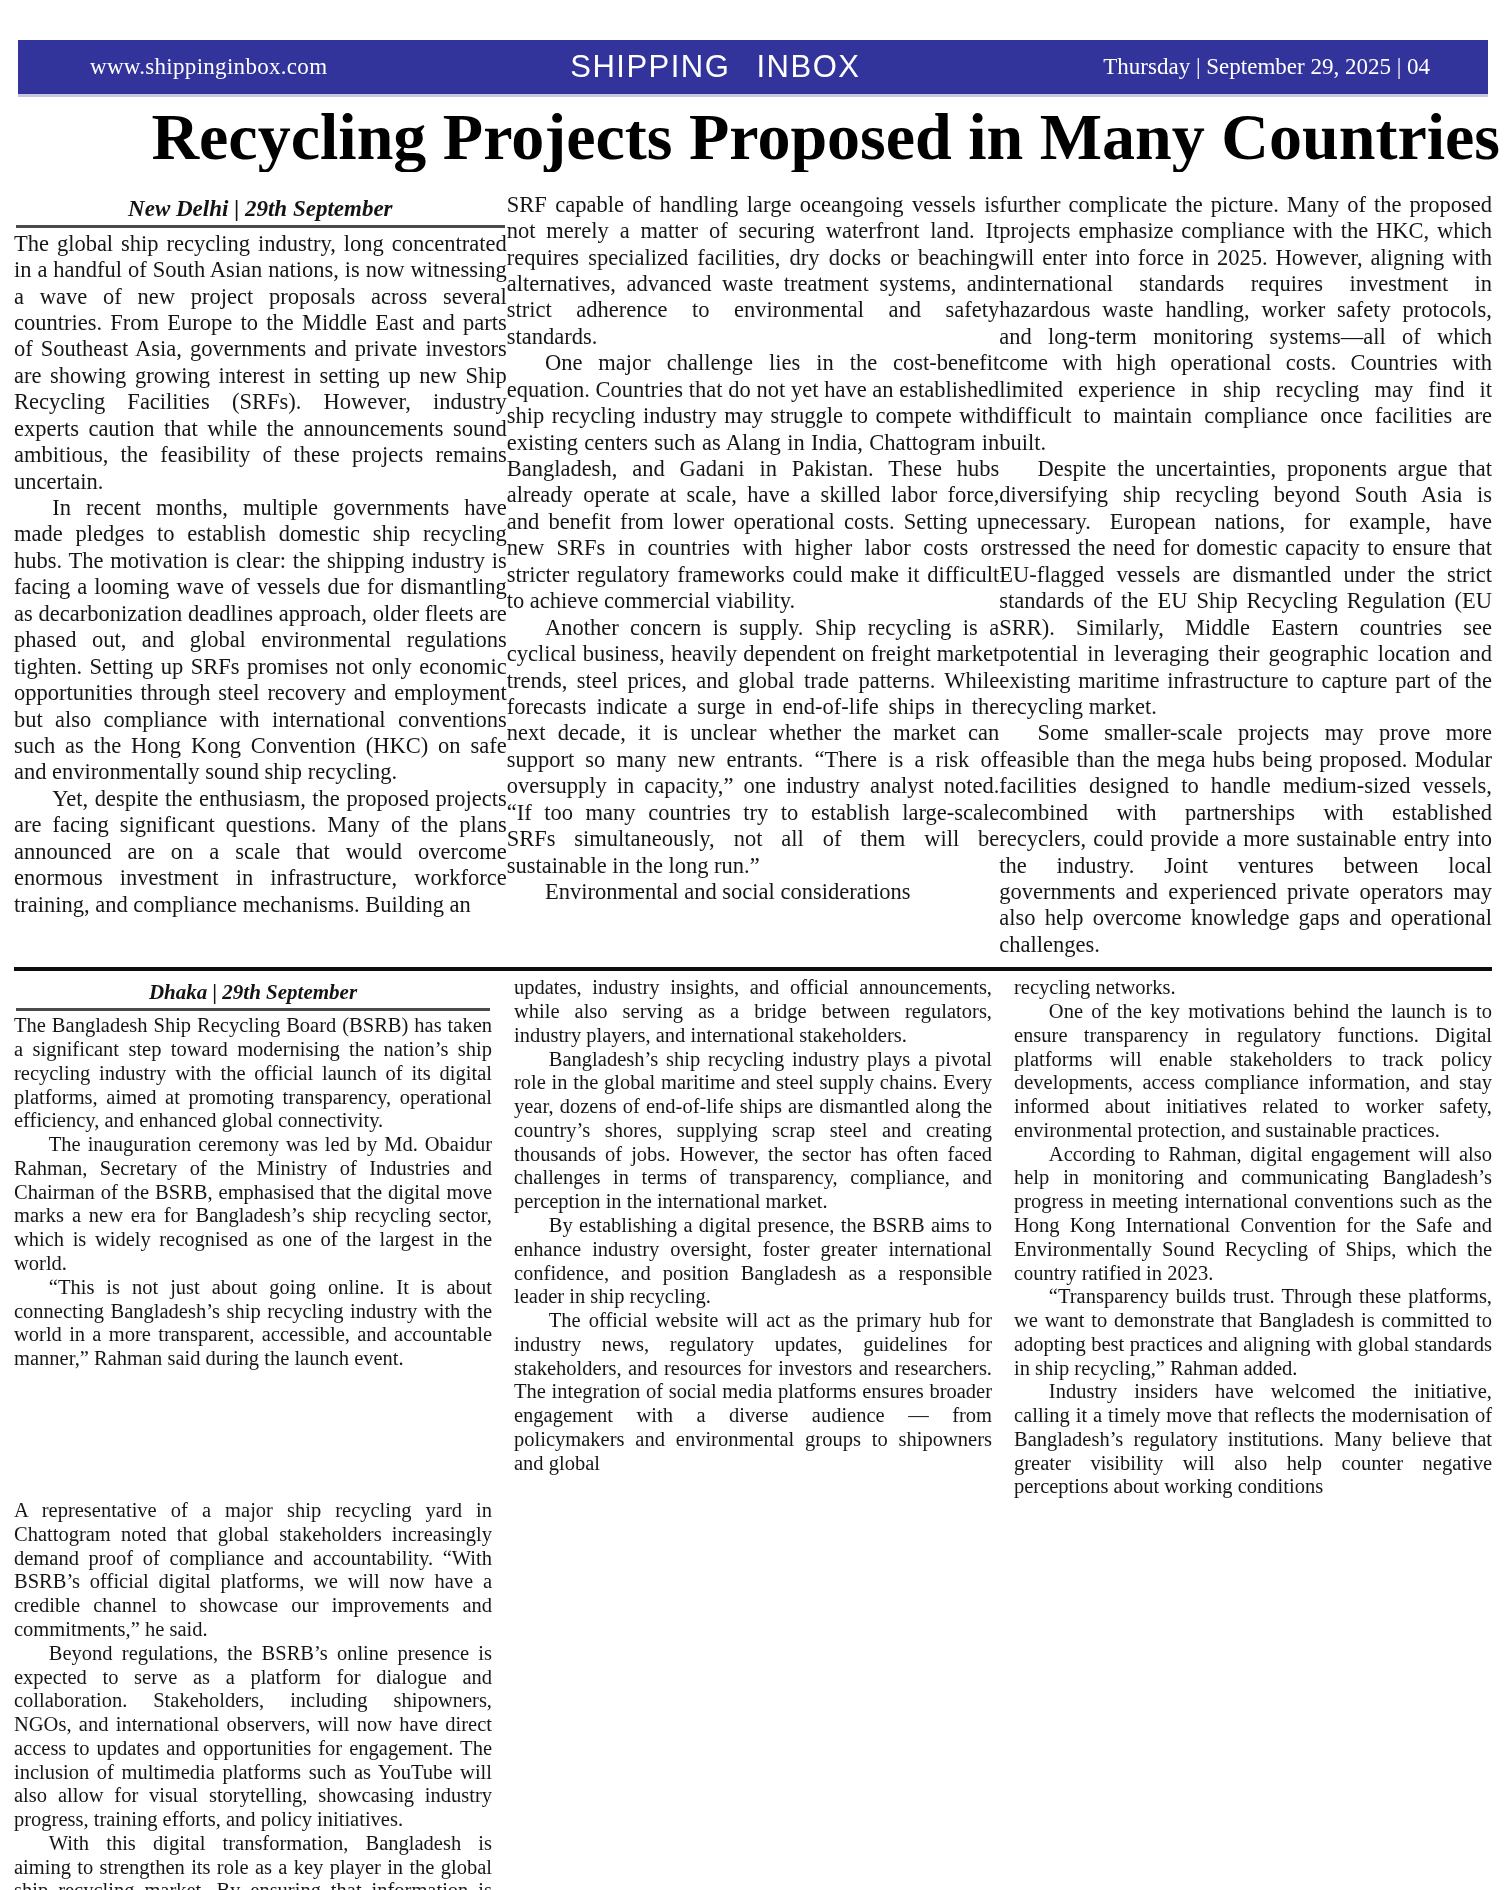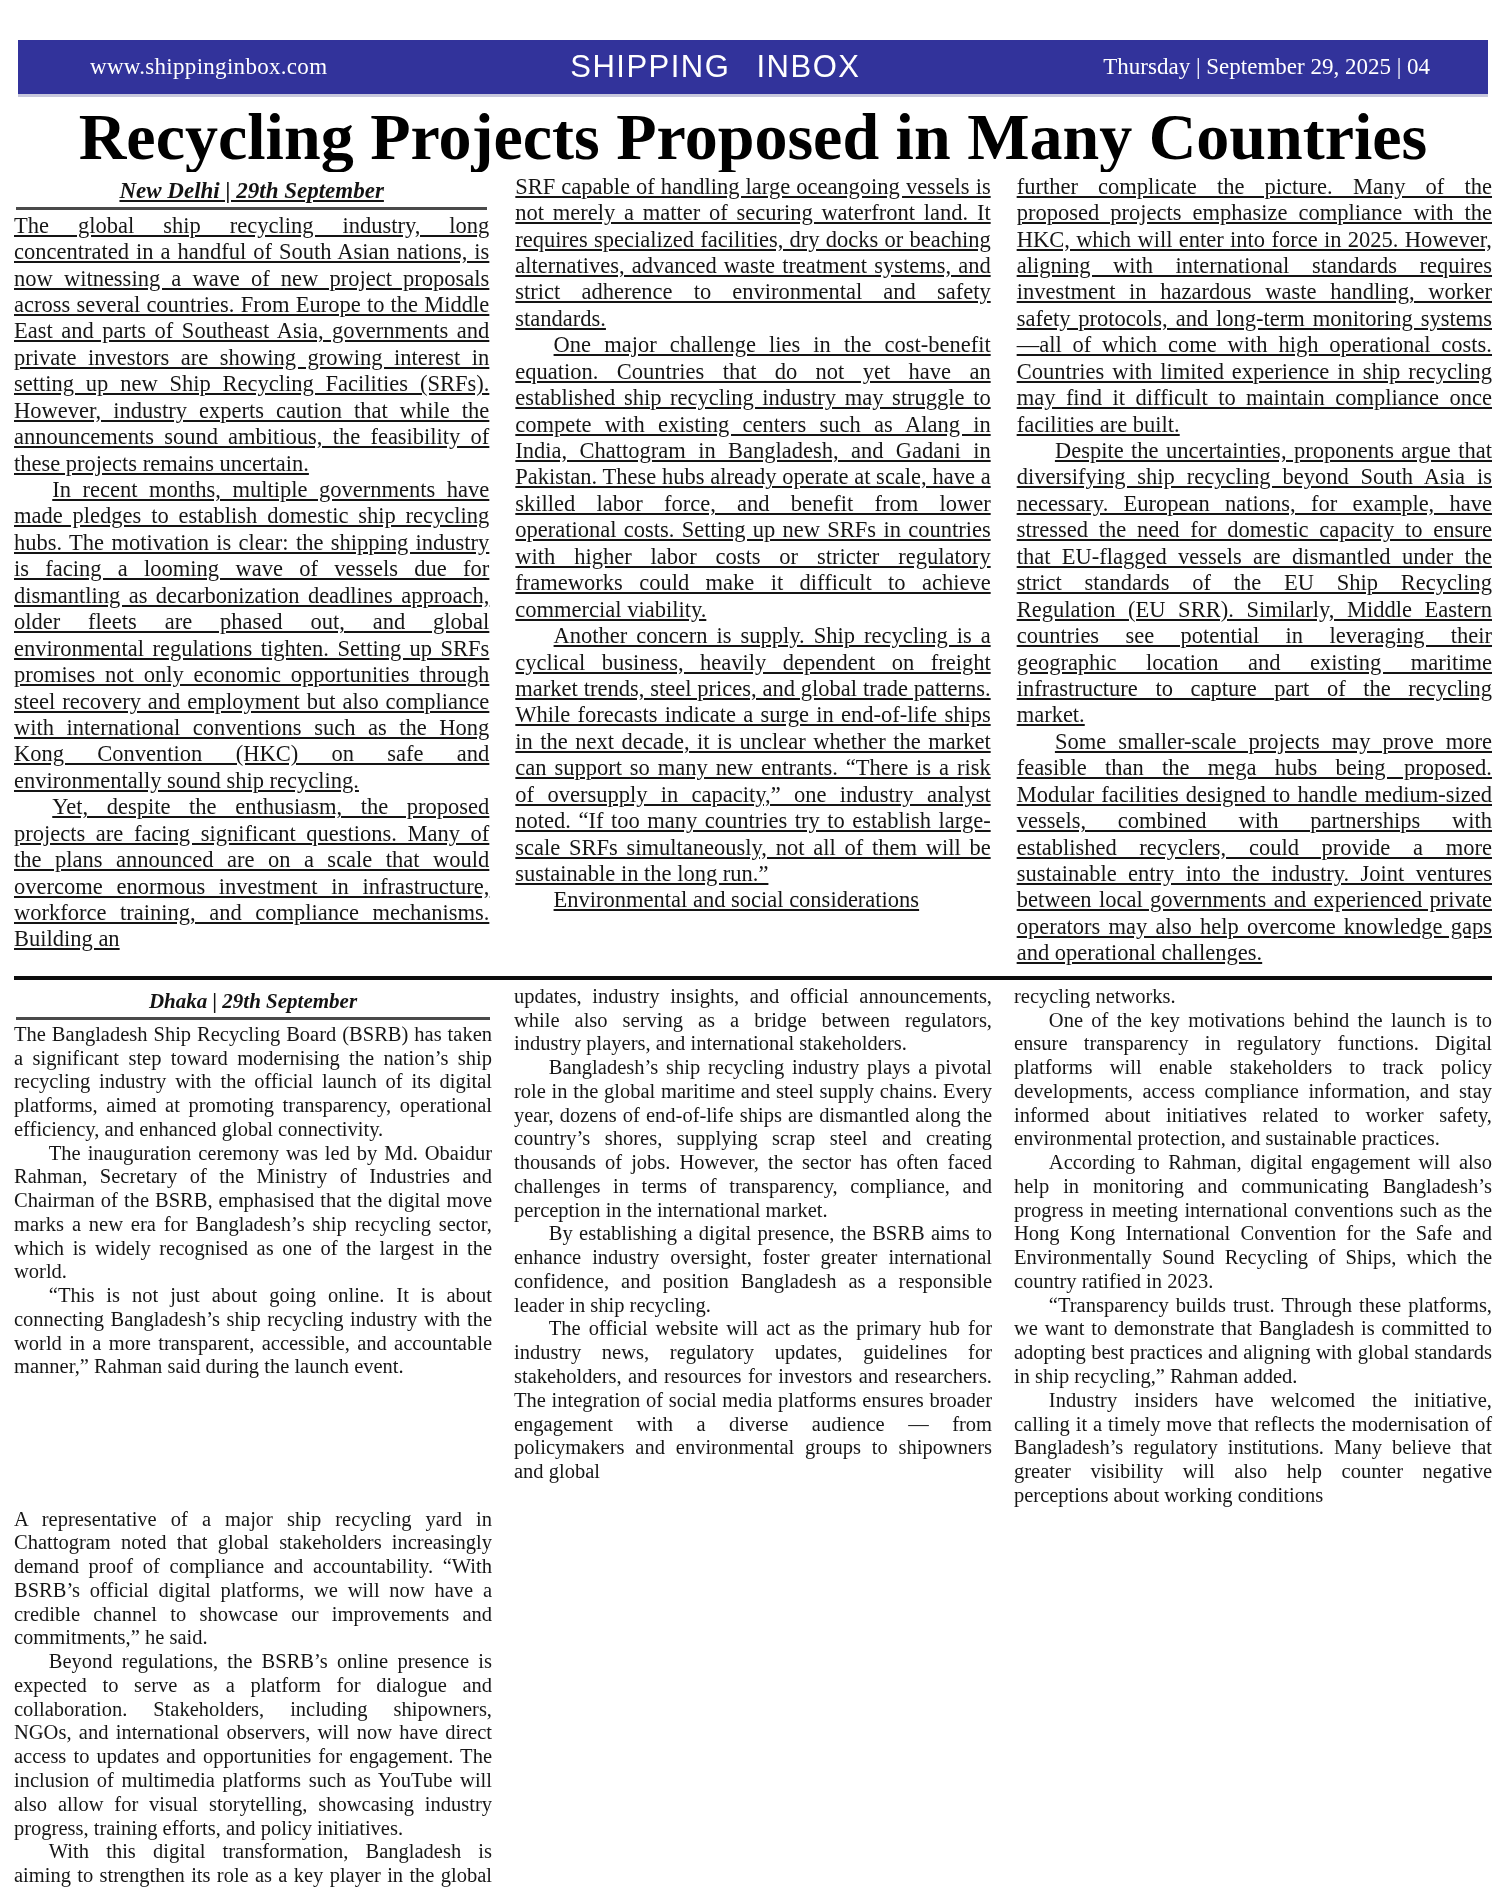--- a/index.html
+++ b/index.html
@@ -49,21 +49,22 @@
   .headline {
     text-align: center;
     font-weight: bold;
     color: #000000;
     white-space: nowrap;
     overflow: hidden;
     line-height: 1.04;
   }
   .headline.h-a1 {
     font-size: 66px;
-    margin: 6px 6px 2px 6px;
+    margin: 6px 6px 20px 6px;
+    text-align: right;
   }
   .headline.h-a2 {
     font-size: 54px;
     letter-spacing: -1px;
     margin: 4px 6px 0 6px;
   }
   
   .dateline {
     text-align: center;
     font-weight: bold;
@@ -75,22 +76,20 @@
   .a1 .dateline { font-size: 23px; }
   .a2 .dateline { font-size: 21px; }
   
   .cols {
     display: grid;
     padding: 0 14px;
     box-sizing: border-box;
   }
   .a1 .cols {
     grid-template-columns: repeat(3, 1fr);
-    column-gap: 26px;
-    text-decoration: underline;
   }
   .a2 .cols {
     grid-template-columns: repeat(3, 1fr);
     column-gap: 22px;
   }
   .col { min-width: 0; }
   .para {
     margin: 0;
     text-align: justify;
     color: #161616;

